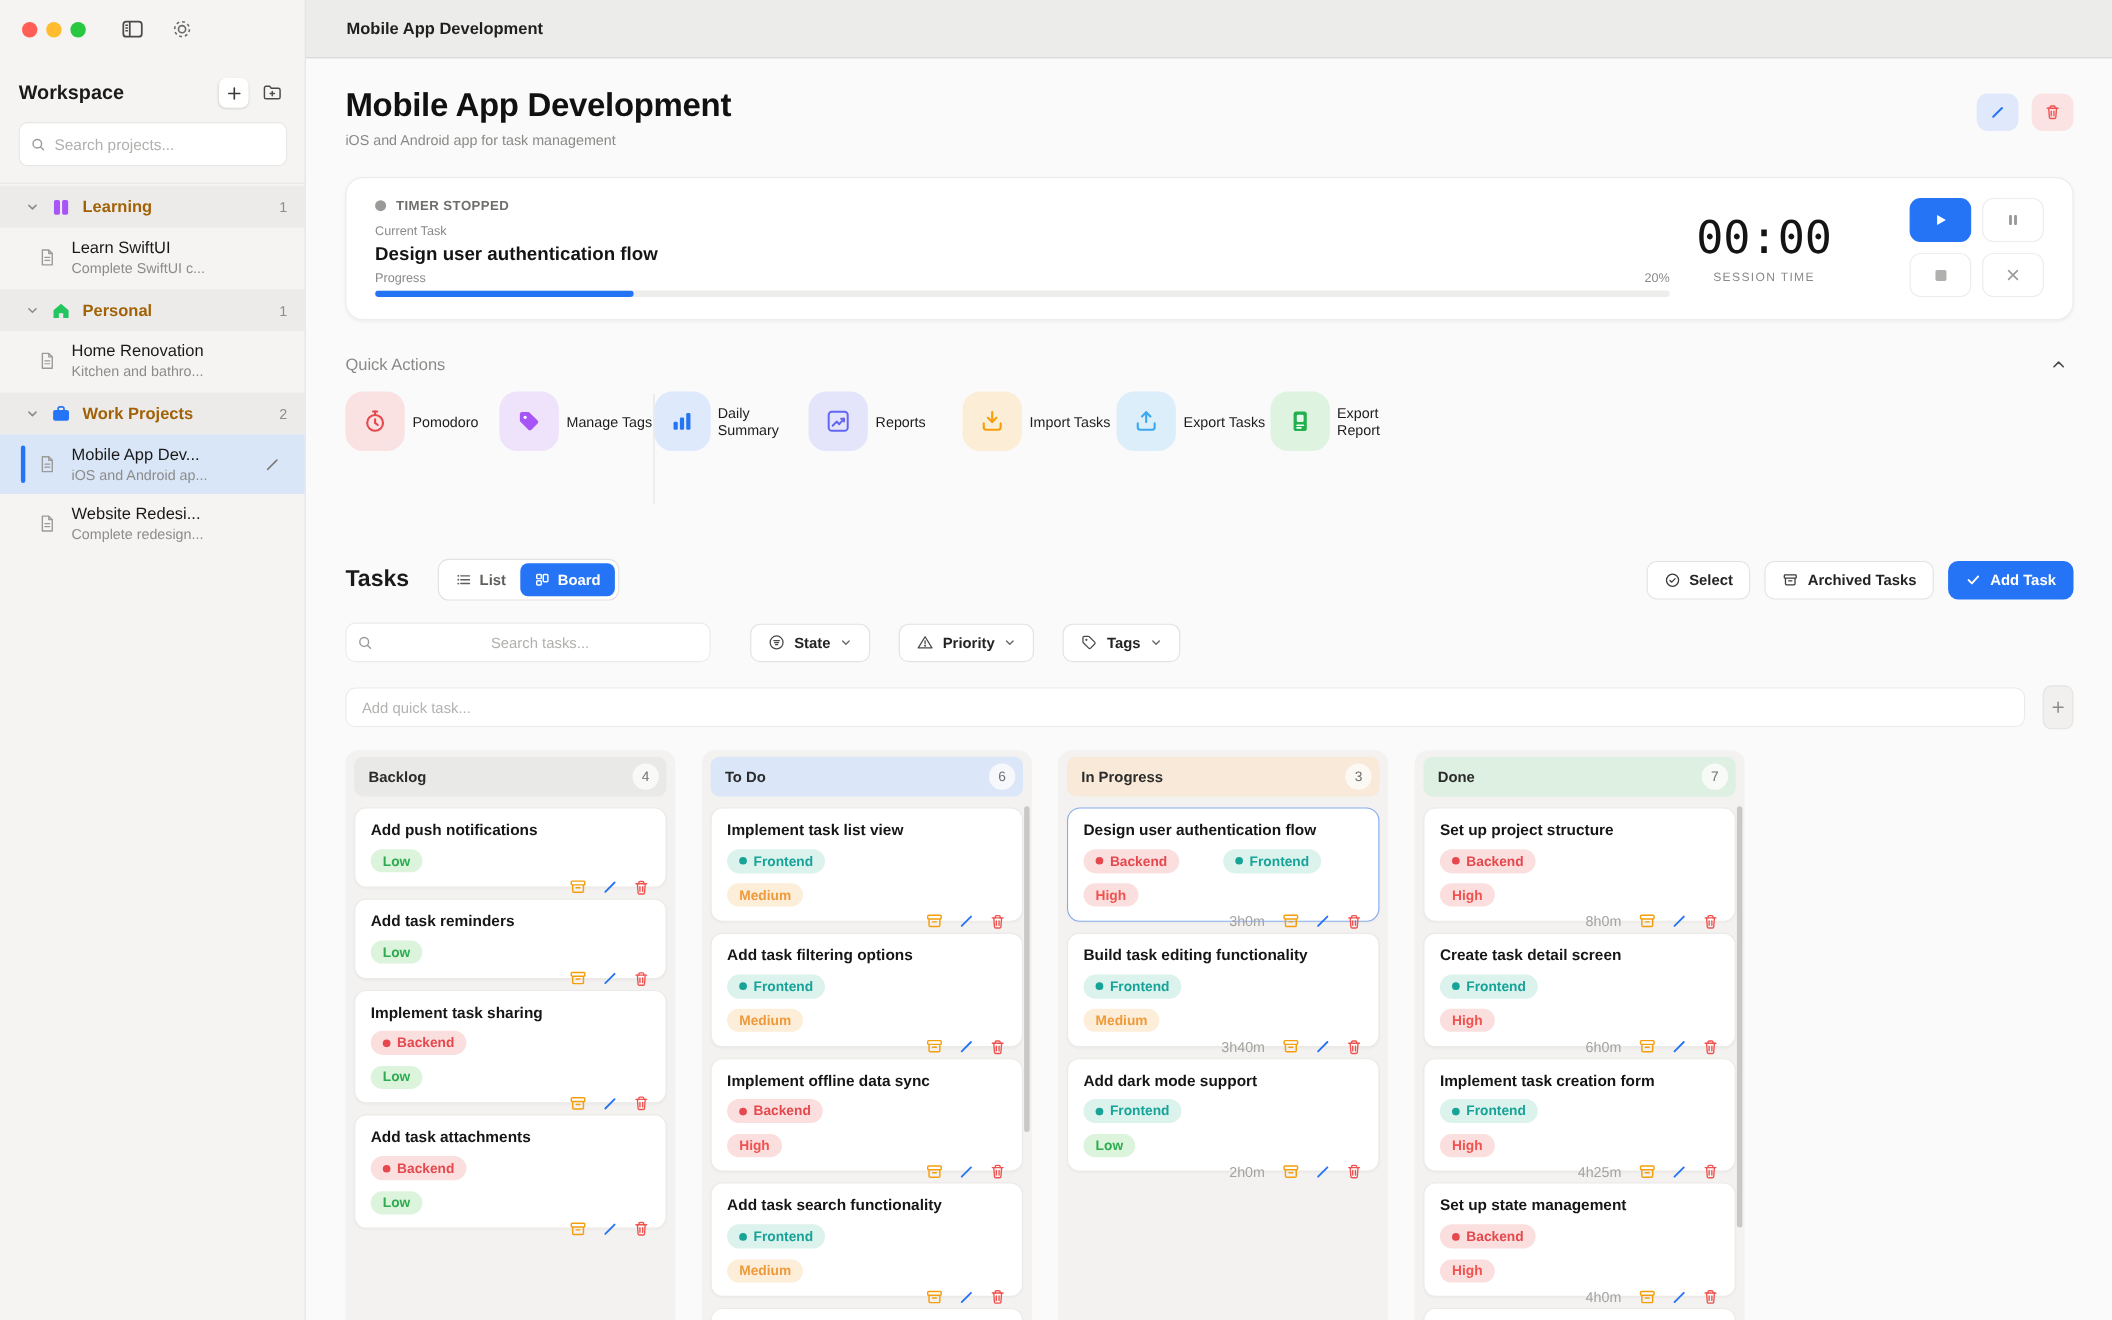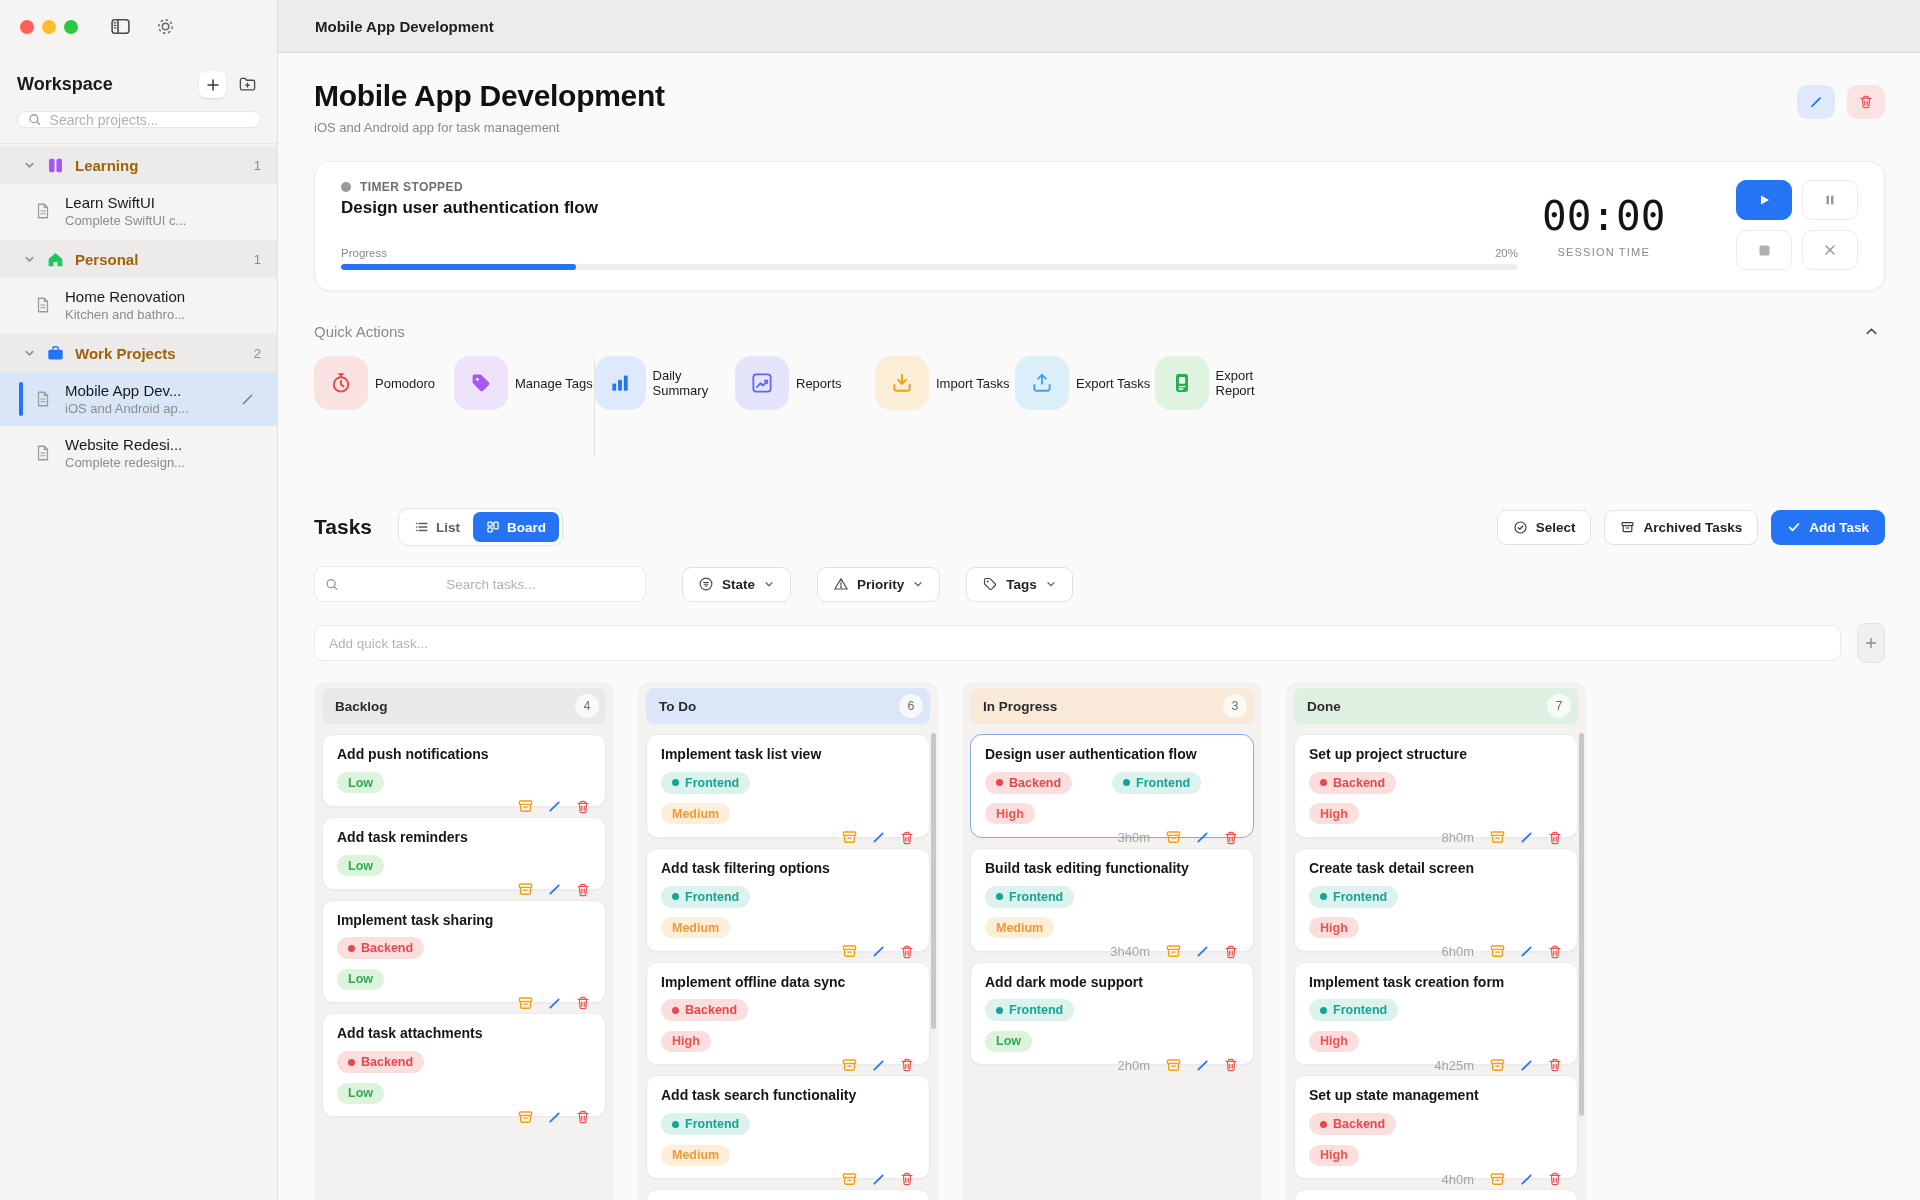--- a/index.html
+++ b/index.html
@@ -14,21 +14,21 @@
   .tb-icon { margin-left:24px; cursor:default; }
   .titlebar-main { flex:1; background:#ececea; border-bottom:1px solid #d9d8d6; display:flex; align-items:center; padding-left:37px; }
   .window-title { font-size:15px; font-weight:700; color:#1f1f1f; }
 
   
   .sidebar { position:absolute; top:53px; left:0; width:278px; bottom:0; background:#f5f4f2; border-right:1px solid #e3e2e0; }
   .workspace-row { display:flex; align-items:center; padding:18px 16px 13px 17px; }
   .workspace-title { font-size:18px; font-weight:700; flex:1; }
   .icon-btn-sm { width:27px; height:27px; border-radius:7px; background:#fff; box-shadow:0 1px 2px rgba(0,0,0,0.12); display:flex; align-items:center; justify-content:center; margin-left:8px; cursor:pointer; }
   .icon-btn-plain { width:27px; height:27px; display:flex; align-items:center; justify-content:center; margin-left:8px; cursor:pointer; }
-  .sidebar-search { margin:0 16px 15px 17px; height:17px; background:#fff; border:1px solid #e7e6e4; border-radius:8px; display:flex; align-items:center; padding:0 10px; gap:8px; }
+  .sidebar-search { margin:0 16px 15px 17px; height:40px; background:#fff; border:1px solid #e7e6e4; border-radius:8px; display:flex; align-items:center; padding:0 10px; gap:8px; }
   .sidebar-search input { border:none; outline:none; background:transparent; font-size:14px; color:#333; width:100%; font-family:inherit; }
   .sidebar-search input::placeholder { color:#b1b0ae; }
   .sidebar-divider { height:1px; background:#e7e6e4; }
   .section-header { height:38px; display:flex; align-items:center; gap:10px; padding:0 16px 0 23px; background:#ecebe9; cursor:pointer; margin-top:2px; }
   .sec-label { font-size:15px; font-weight:700; color:#a16207; }
   .sec-count { margin-left:auto; font-size:13px; color:#8c8c8a; }
   .project-item { position:relative; display:flex; align-items:center; gap:13px; padding:10px 14px 10px 34px; min-height:54px; cursor:pointer; }
   .project-item.selected { background:#d9e6f7; }
   .project-item.selected::before { content:""; position:absolute; left:19px; top:10px; bottom:10px; width:4px; border-radius:2px; background:#2574f5; }
   .item-texts { display:flex; flex-direction:column; }
@@ -302,20 +302,21 @@
       </button>
     </div>
   </div>
 
   <div class="timer-card">
     <div class="timer-left">
       <div class="timer-status">
         <span class="status-dot"></span>
         <span class="status-text">TIMER STOPPED</span>
       </div>
+      <div class="current-task-label">Current Task</div>
       <div class="current-task-title">Design user authentication flow</div>
       <div class="progress-row">
         <span class="progress-label">Progress</span>
         <span class="progress-pct">20%</span>
       </div>
       <div class="progress-track">
           <div class="progress-fill" id="progress-fill" style="width: 20%;"></div>
         </div>
     </div>
     <div class="timer-right">

